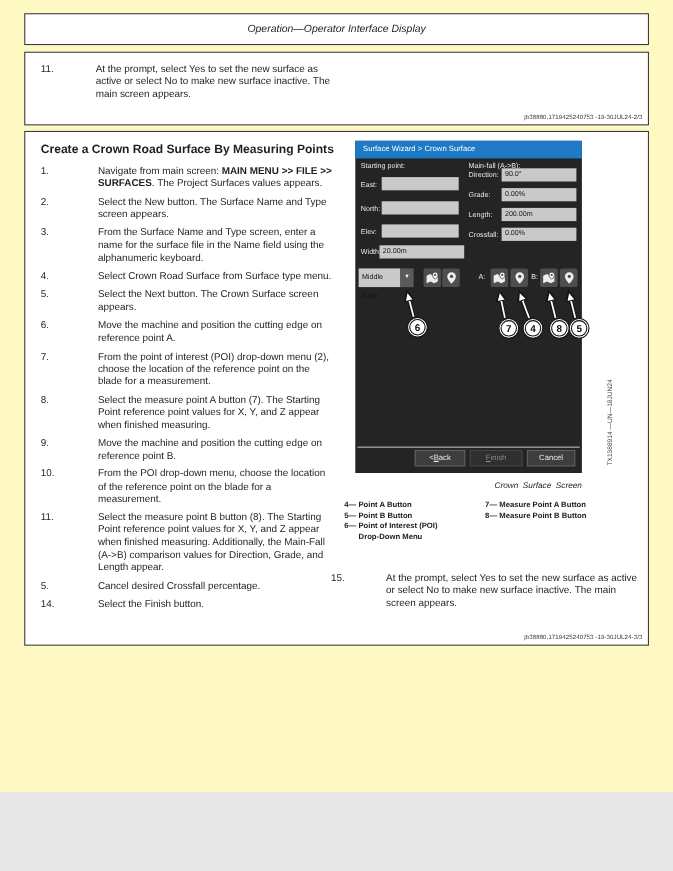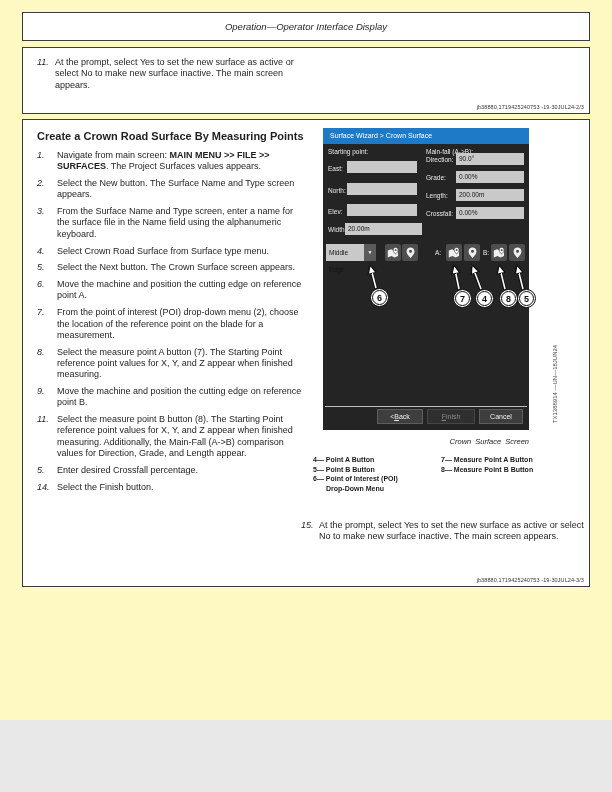--- a/index.html
+++ b/index.html
@@ -5,22 +5,22 @@
   html,body{margin:0;padding:0;background:#e8e8e8;}
   .page{position:relative;width:612px;height:720px;background:#fef9c3;margin:0 auto;
         font-family:"Liberation Sans",sans-serif;color:#1f1f1f;overflow:hidden;padding-left:18px;}
   .box{position:absolute;border:1px solid #3c3c3c;background:#fff;}
   .header-box{left:22px;top:12px;width:566px;height:27px;}
   .header-title{width:100%;text-align:center;font-style:italic;font-size:9.5px;line-height:27px;}
   .intro-box{left:22px;top:47px;width:566px;height:65px;}
   .main-box{left:22px;top:119px;width:566px;height:466px;}
   .refcode{position:absolute;right:5px;bottom:3px;font-size:5.5px;color:#333;letter-spacing:.1px;}
   .step{display:flex;margin-bottom:5.5px;font-size:9px;line-height:11.3px;}
-  .step-num{flex:none;width:20px;font-style:italic;}
-  .step-text{flex:1;}
+  .step-num{flex:none;width:20px;}
+  .step-text{flex:1;margin-left:32px;}
   .intro-step{position:absolute;left:14px;top:9px;width:275px;}
   .intro-step .step-num{width:18px;}
   .main-heading{position:absolute;left:14px;top:10px;width:280px;font-size:11px;font-weight:bold;line-height:12px;}
   .steps{position:absolute;left:14px;top:30px;width:266px;}
   .bold{font-weight:bold;}
   
   .scr{position:absolute;left:300px;top:8px;width:206px;height:302px;background:#242424;overflow:visible;}
   .scr-titlebar{position:absolute;left:0;top:0;width:206px;height:16px;background:#1e7ac6;color:#fff;
                 font-size:7px;line-height:16px;padding-left:7px;box-sizing:border-box;}
   .lbl{position:absolute;color:#e8e8e8;font-size:6.5px;line-height:8px;white-space:nowrap;}
@@ -110,26 +110,30 @@
         </div>
       <div class="step">
           <span class="step-num">8.</span>
           <span class="step-text">Select the measure point A button (7). The Starting Point reference point values for X, Y, and Z appear when finished measuring.</span>
         </div>
       <div class="step">
           <span class="step-num">9.</span>
           <span class="step-text">Move the machine and position the cutting edge on reference point B.</span>
         </div>
       <div class="step">
+          <span class="step-num">10.</span>
+          <span class="step-text">From the POI drop-down menu, choose the location of the reference point on the blade for a measurement.</span>
+        </div>
+      <div class="step">
           <span class="step-num">11.</span>
           <span class="step-text">Select the measure point B button (8). The Starting Point reference point values for X, Y, and Z appear when finished measuring. Additionally, the Main-Fall (A-&gt;B) comparison values for Direction, Grade, and Length appear.</span>
         </div>
       <div class="step">
           <span class="step-num">5.</span>
-          <span class="step-text">Enter desired Crossfall percentage.</span>
+          <span class="step-text">Cancel desired Crossfall percentage.</span>
         </div>
       <div class="step">
           <span class="step-num">14.</span>
           <span class="step-text">Select the Finish button.</span>
         </div>
     </div>
 
     <div class="scr" style="background: rgb(36, 36, 36);">
       <div class="scr-titlebar" style="background: rgb(30, 122, 198);">Surface Wizard &gt; Crown Surface</div>
 

